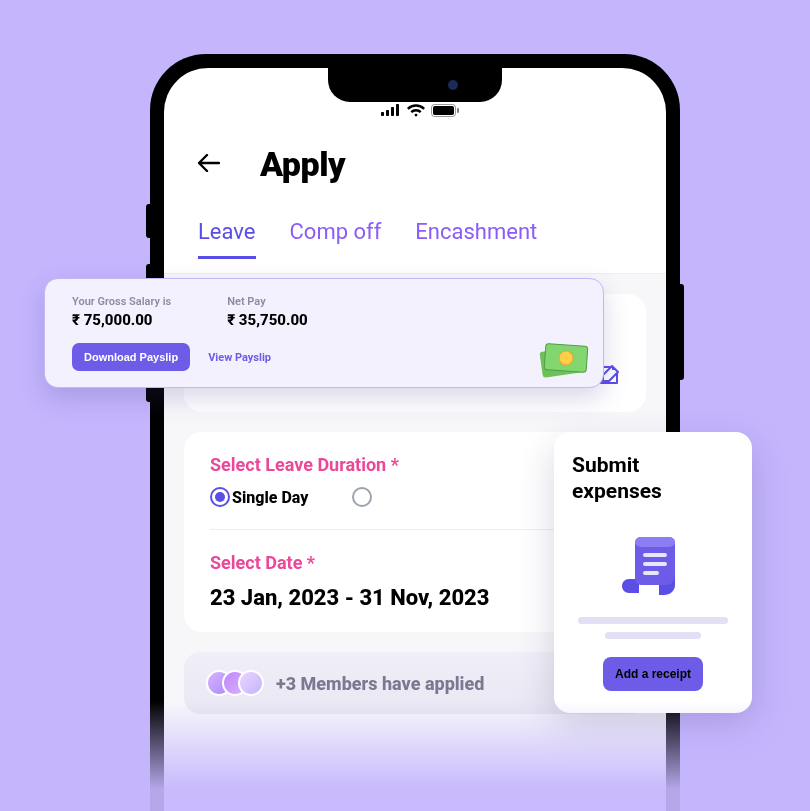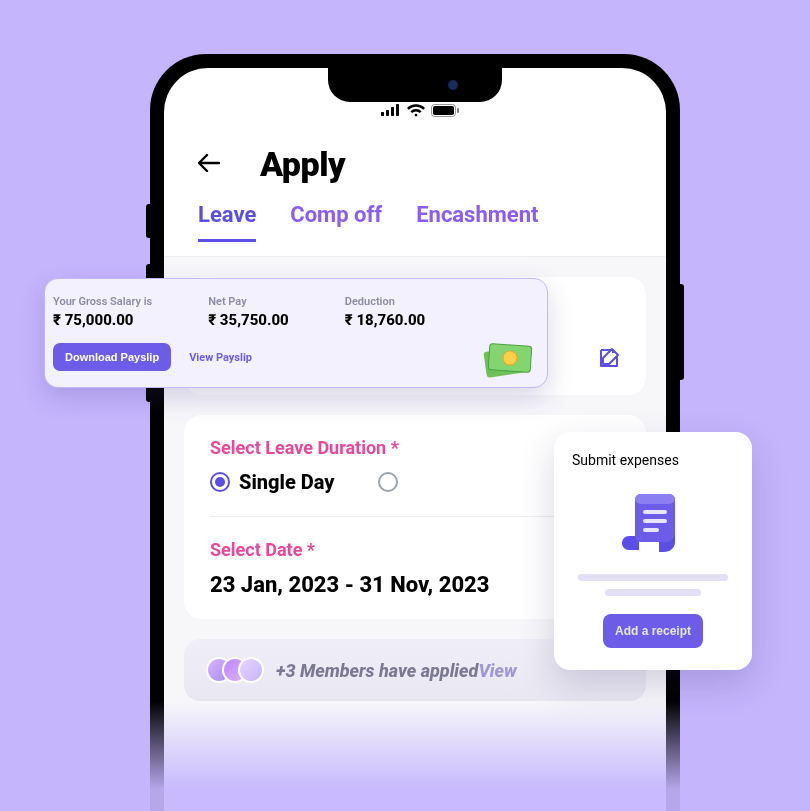--- a/index.html
+++ b/index.html
@@ -69,79 +69,80 @@
     padding: 28px 34px 18px;
   }
   .back-arrow { font-size: 22px; font-weight: 700; }
   .title { font-size: 34px; font-weight: 900; letter-spacing: -0.5px; }
   .tabs {
     display: flex;
     gap: 34px;
     padding: 0 34px 14px;
     border-bottom: 1px solid #eee;
     font-size: 22px;
-    font-weight: 700;
+    font-weight: 400;
+    margin-top: 17px;
   }
   .tab { color: #8b5cf6; padding-bottom: 12px; }
   .tab.active { color: #5b4ee6; border-bottom: 3px solid #5b4ee6; }
   .content { padding: 20px; background: #f7f7fa; height: 100%; }
   .card {
     background: #fff;
     border-radius: 18px;
     padding: 22px 26px;
     margin-bottom: 20px;
   }
   .avail-row { display: flex; justify-content: space-between; align-items: center; }
   .avail-text { color: #9ca3af; font-weight: 700; font-size: 20px; }
   .edit-icon { color: #5b4ee6; }
   .card-spacer { height: 48px; }
   .field-label { color: #ec4899; font-weight: 700; font-size: 18px; margin-bottom: 12px; }
   .radios { display: flex; gap: 44px; }
-  .radio { display: flex; align-items: center; gap: 9px; font-size: 20px; font-weight: 800; }
+  .radio { display: flex; align-items: center; gap: 2px; font-size: 16px; font-weight: 800; }
   .radio-circle {
     width: 20px; height: 20px; border-radius: 50%;
     border: 2px solid #9ca3af; display: inline-flex; align-items: center; justify-content: center;
   }
   .radio.sel .radio-circle { border-color: #5b4ee6; }
   .radio.sel .radio-circle::after {
     content: ""; width: 10px; height: 10px; background: #5b4ee6; border-radius: 50%;
   }
   .sep { height: 1px; background: #eee; margin: 22px 0; }
   .date-val { font-size: 22px; font-weight: 800; }
   .members {
     background: linear-gradient(180deg, #f0eff8, #e9e7f2);
     border-radius: 16px;
     padding: 18px 22px;
     display: flex;
     align-items: center;
-    font-style: italic;
+    justify-content: space-between;
   }
   .members-left { display: flex; align-items: center; gap: 12px; }
   .avatars { display: flex; }
   .avatar {
     width: 26px; height: 26px; border-radius: 50%;
     border: 2px solid #fff; margin-left: -10px;
   }
   .avatar:first-child { margin-left: 0; }
   .avatar.a1 { background: linear-gradient(135deg,#d8b4fe,#a78bfa); }
   .avatar.a2 { background: linear-gradient(135deg,#c084fc,#d8b4fe); }
   .avatar.a3 { background: linear-gradient(135deg,#e9d5ff,#c4b5fd); }
   .members-text { color: #7b7892; font-weight: 800; font-size: 18px; }
   .view-link { color: #9e96d6; font-weight: 800; font-size: 18px; }
 
   
   .payslip {
     position: absolute;
     left: 44px;
     top: 278px;
-    width: 504px;
+    width: 560px;
     background: #f4f1fe;
     border: 1.5px solid #c3b8f5;
     border-radius: 14px;
-    padding: 16px 8px;
+    padding: 16px 27px;
     box-shadow: 0 10px 26px rgba(70,50,140,0.20);
     z-index: 30;
   }
   .pay-row { display: flex; gap: 56px; }
   .pay-item-label { color: #8b8ba3; font-size: 11px; font-weight: 600; }
   .pay-item-val { font-size: 15px; font-weight: 800; margin-top: 3px; }
   .pay-actions { display: flex; gap: 18px; align-items: center; margin-top: 14px; }
   .btn-primary {
     background: #6c5ce7; color: #fff; font-size: 11px; font-weight: 700;
     padding: 8px 12px; border-radius: 7px; border: none;
@@ -157,28 +158,28 @@
     position: absolute;
     right: 58px;
     top: 432px;
     width: 198px;
     background: #fff;
     border-radius: 16px;
     padding: 20px 18px 22px;
     box-shadow: 0 14px 36px rgba(40,30,90,0.18);
     z-index: 30;
   }
-  .exp-title { font-size: 14px; font-weight: 400; line-height: 1.25; margin-bottom: 20px; }
+  .exp-title { font-size: 21px; font-weight: 700; line-height: 1.25; margin-bottom: 28px; }
   .receipt-icon { display: block; margin: 6px auto 16px; }
   .skel { height: 7px; background: #e3dff5; border-radius: 4px; margin: 8px auto; }
   .skel.w1 { width: 150px; }
   .skel.w2 { width: 96px; }
   .btn-receipt {
     display: block; margin: 18px auto 0;
-    background: #6c5ce7; color: #e5e5e5; font-size: 12px; font-weight: 700;
+    background: #6c5ce7; color: #000000; font-size: 12px; font-weight: 700;
     padding: 10px 12px; border-radius: 8px; border: none;
   }
 
   .side-btn {
     position: absolute; left: -4px; width: 4px; background:#000; border-radius: 3px 0 0 3px;
   }
   .sb1 { top: 150px; height: 34px; }
   .sb2 { top: 210px; height: 62px; }
   .sb3 { top: 286px; height: 62px; }
   .side-btn-r {
@@ -286,24 +287,20 @@
 <div class="payslip">
   <div class="pay-row">
     <div>
       <div class="pay-item-label">Your Gross Salary is</div>
       <div class="pay-item-val">₹ 75,000.00</div>
     </div>
     <div>
       <div class="pay-item-label">Net Pay</div>
       <div class="pay-item-val">₹ 35,750.00</div>
     </div>
-    <div>
-      <div class="pay-item-label">Deduction</div>
-      <div class="pay-item-val">₹ 18,760.00</div>
-    </div>
   </div>
   <div class="pay-actions">
     <button class="btn-primary">Download Payslip</button>
     <a class="link-sm">View Payslip</a>
   </div>
   <svg class="cash-icon" viewBox="0 0 56 44">
     <rect x="6" y="14" width="42" height="26" rx="3" fill="#6fbf5a" transform="rotate(-8 27 27)"></rect>
     <rect x="10" y="10" width="42" height="26" rx="3" fill="#83d66f" stroke="#4aa044" stroke-width="1" transform="rotate(4 31 23)"></rect>
     <circle cx="31" cy="23" r="7" fill="#ffcf4a" stroke="#e6a82e" stroke-width="1" transform="rotate(4 31 23)"></circle>
   </svg>

